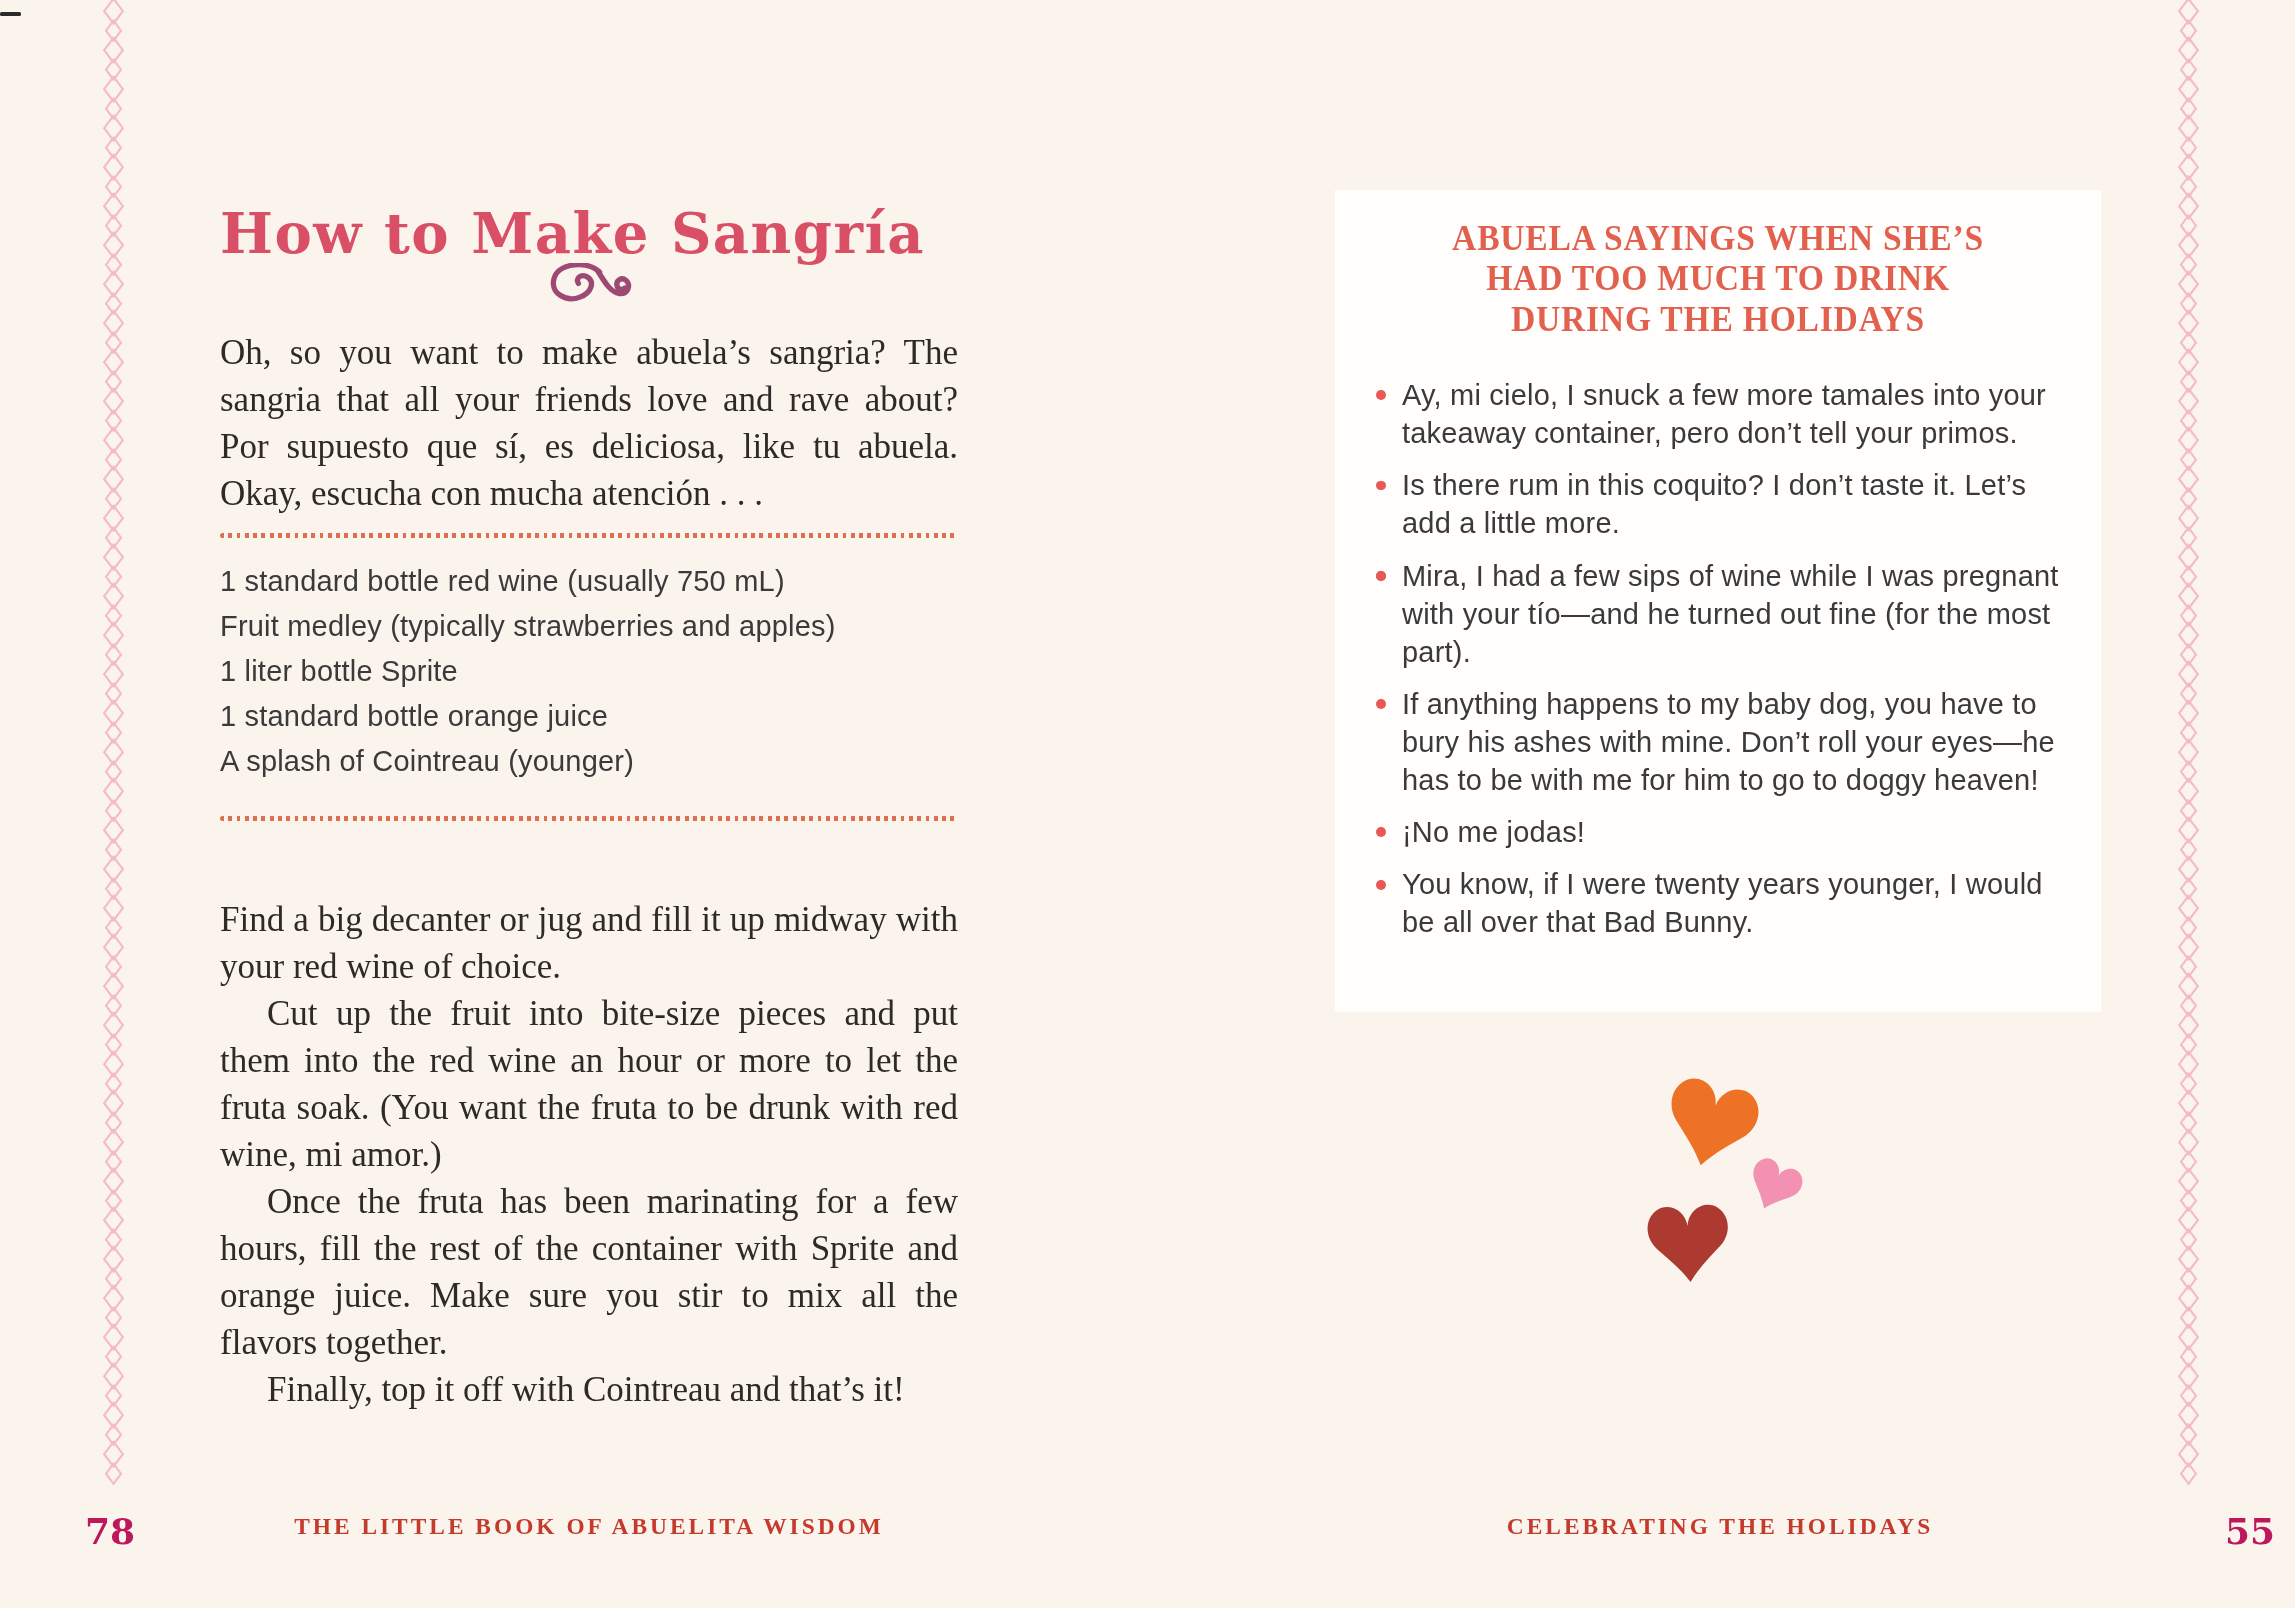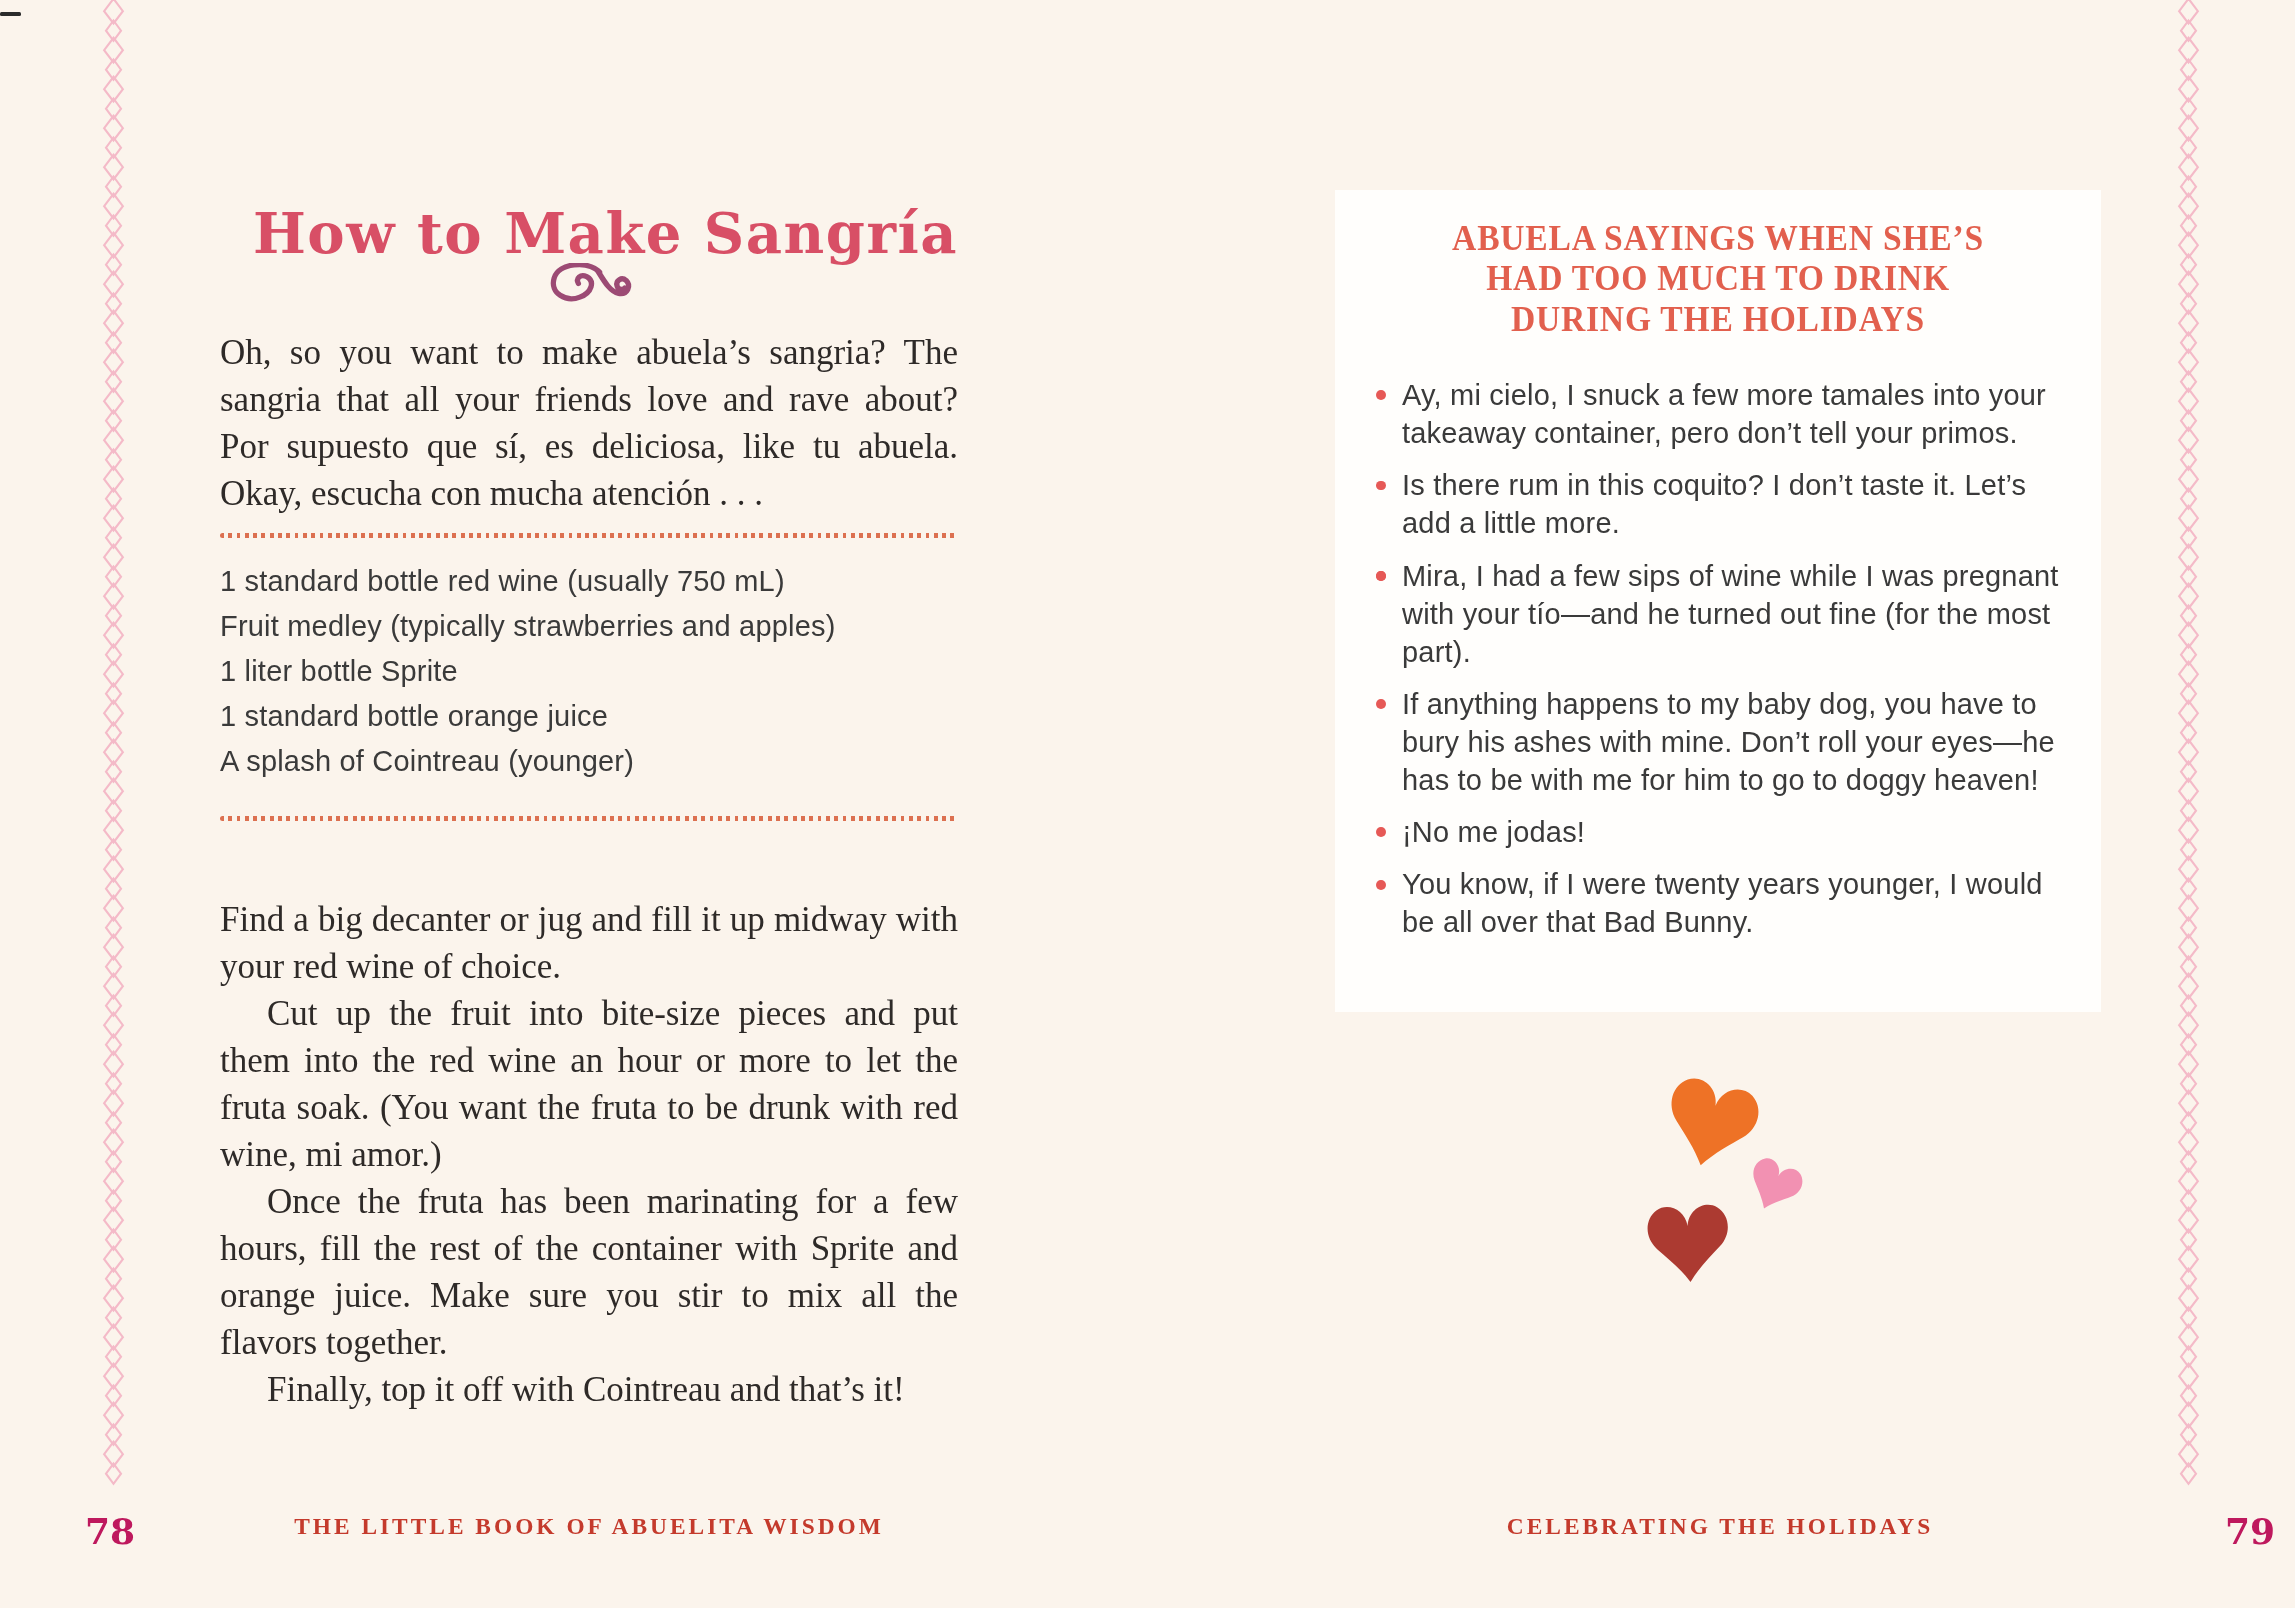--- a/index.html
+++ b/index.html
@@ -13,21 +13,21 @@
   .border-chain{position:absolute;top:0;width:45px;height:1499px;}
   #border-left{left:91px;}
   #border-right{left:2166px;}
   .border-chain path{fill:none;stroke:#f4bac8;stroke-width:2.8px;}
   
   .artifact{position:absolute;left:0;top:12px;width:21px;height:3.8px;background:#2b2b2b;border-radius:1.5px;}
 
   
   .lp-col{position:absolute;left:220px;width:738px;}
   .page-title{
-    top:202px;text-align:right;
+    top:202px;text-align:left;
     font-family:"DejaVu Serif", serif;font-weight:bold;
     font-size:56px;line-height:63px;color:#d84f66;letter-spacing:1.5px;
   }
   .flourish{position:absolute;left:545px;top:263px;width:91px;height:47px;}
   .flourish path{fill:none;stroke:#9c4a74;stroke-width:7px;stroke-linecap:round;}
   .intro{top:329px;font-size:35px;line-height:47px;text-align:justify;}
   .divider{height:5.3px;border-radius:3px;
     background:repeating-linear-gradient(90deg,#dc7050 0 3.8px,rgba(0,0,0,0) 3.8px 8.3px);}
   #divider-1{top:533px;}
   #divider-2{top:816px;}
@@ -299,14 +299,14 @@
     <path d="M 50,32 C 48,14 30,6 18,14 C 5,23 4,42 17,55 C 27,65 40,76 50,91 C 60,76 73,65 83,55 C 96,42 95,23 82,14 C 70,6 52,14 50,32 Z"></path>
   </svg>
   <svg class="heart dark" viewBox="0 0 100 100">
     <path d="M 50,32 C 48,14 30,6 18,14 C 5,23 4,42 17,55 C 27,65 40,76 50,91 C 60,76 73,65 83,55 C 96,42 95,23 82,14 C 70,6 52,14 50,32 Z"></path>
   </svg>
 </div>
 
 <div id="page-num-left" class="page-num">78</div>
 <div id="footer-left" class="footer-label">THE LITTLE BOOK OF ABUELITA WISDOM</div>
 <div id="footer-right" class="footer-label">CELEBRATING THE HOLIDAYS</div>
-<div id="page-num-right" class="page-num">79</div>
+<div id="page-num-right" class="page-num">55</div>
 
 
 </body></html>

